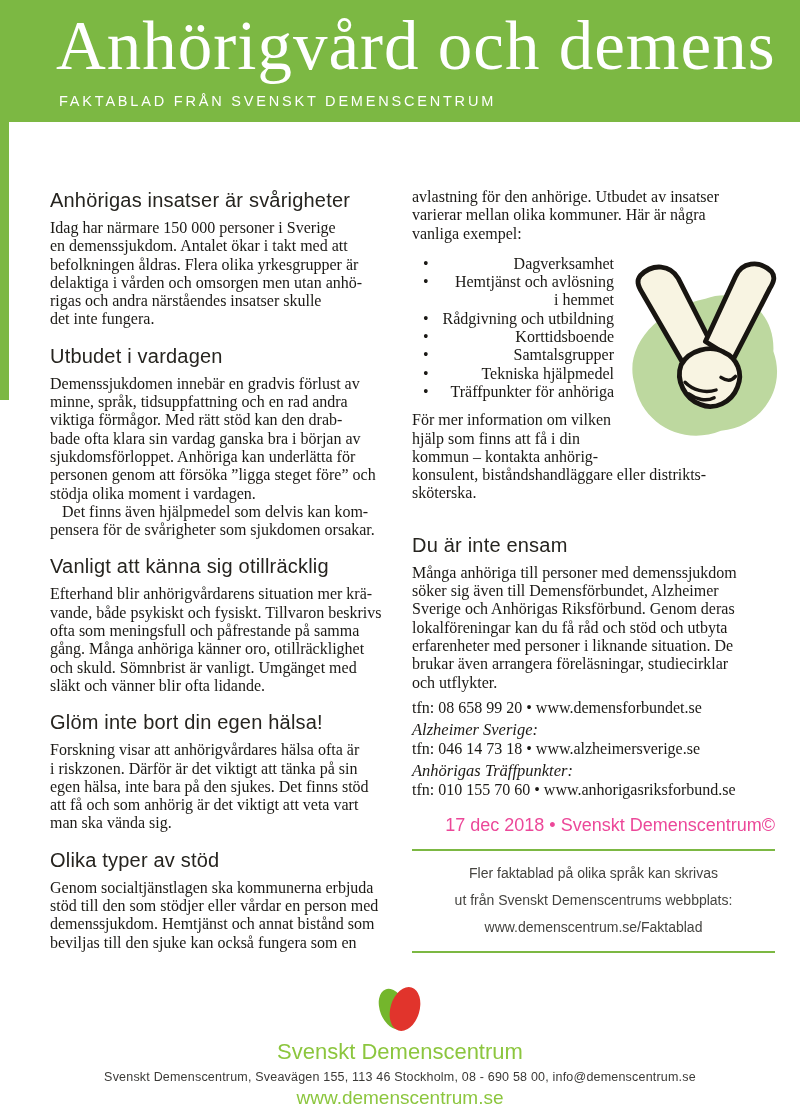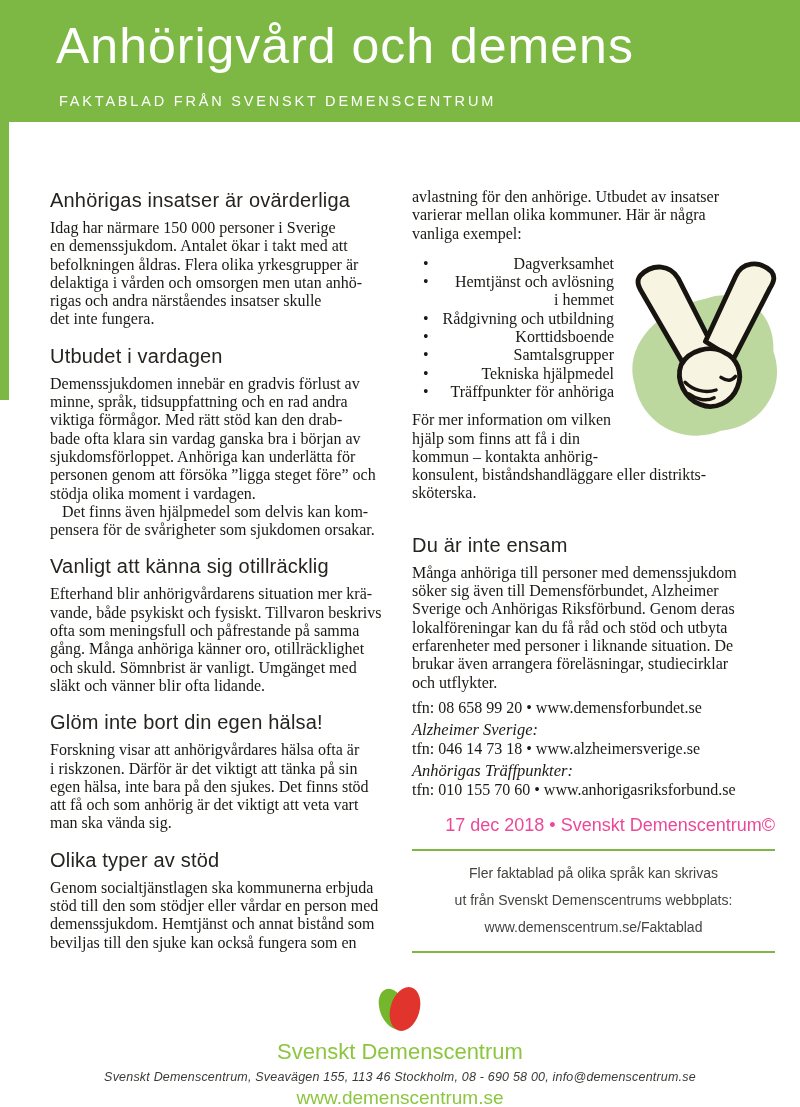--- a/index.html
+++ b/index.html
@@ -5,22 +5,22 @@
   html, body { margin: 0; padding: 0; background: #ffffff; }
   .page {
     position: relative; width: 800px; height: 1107px; overflow: hidden;
     background: #ffffff; font-family: "Liberation Serif", serif; color: #1b1915;
   }
 
   
   .header { position: absolute; top: 0; left: 0; width: 800px; height: 122px; background: #7cb843; }
   .header-title {
     position: absolute; left: 56px; top: 11px;
-    font-family: Liberation Sans, sans-serif; font-weight: 400;
-    font-size: 50px; line-height: 70px; letter-spacing: 1px; color: #ffffff; white-space: nowrap;
+    font-family: Liberation Serif, serif; font-weight: 400;
+    font-size: 69px; line-height: 70px; letter-spacing: 1px; color: #ffffff; white-space: nowrap;
   }
   .header-subtitle {
     position: absolute; left: 59px; top: 93px;
     font-family: "Liberation Sans", sans-serif; font-size: 14.5px;
     letter-spacing: 2.8px; color: #ffffff; white-space: nowrap;
   }
   .strip { position: absolute; left: 0; top: 0; width: 9px; height: 400px; background: #7cb843; }
 
   
   .col { position: absolute; }
@@ -63,37 +63,37 @@
     color: #454440; white-space: pre-line;
   }
 
   
   .footer {
     position: absolute; left: 0; top: 982px; width: 800px; text-align: center;
     font-family: "Liberation Sans", sans-serif;
   }
   .footer-logo { display: block; margin: 0 auto; }
   .footer-org     { font-size: 22px; color: #8cc63e; margin-top: 1px; }
-  .footer-address { font-size: 12.5px; color: #3b3a37; margin-top: 5px; letter-spacing: 0.2px; font-style: italic; }
+  .footer-address { font-size: 12.5px; color: #3b3a37; margin-top: 5px; letter-spacing: 0.2px; }
   .footer-site    { font-size: 19px; color: #8cc63e; margin-top: 3px; }
 </style>
 </head>
 <body>
 
 <div class="page">
 
   <div class="strip"></div>
 
   <header class="header">
     <div class="header-title">Anhörigvård och demens</div>
     <div class="header-subtitle">FAKTABLAD FRÅN SVENSKT DEMENSCENTRUM</div>
   </header>
 
   <section class="col col-left">
-    <h2 class="sec">Anhörigas insatser är ovärderliga</h2>
+    <h2 class="sec">Anhörigas insatser är svårigheter</h2>
     <p class="body">Idag har närmare 150 000 personer i Sverige
 en demenssjukdom. Antalet ökar i takt med att
 befolkningen åldras. Flera olika yrkesgrupper är
 delaktiga i vården och omsorgen men utan anhö-
 rigas och andra närståendes insatser skulle
 det inte fungera.</p>
 
     <h2 class="sec">Utbudet i vardagen</h2>
     <p class="body">Demenssjukdomen innebär en gradvis förlust av
 minne, språk, tidsuppfattning och en rad andra

